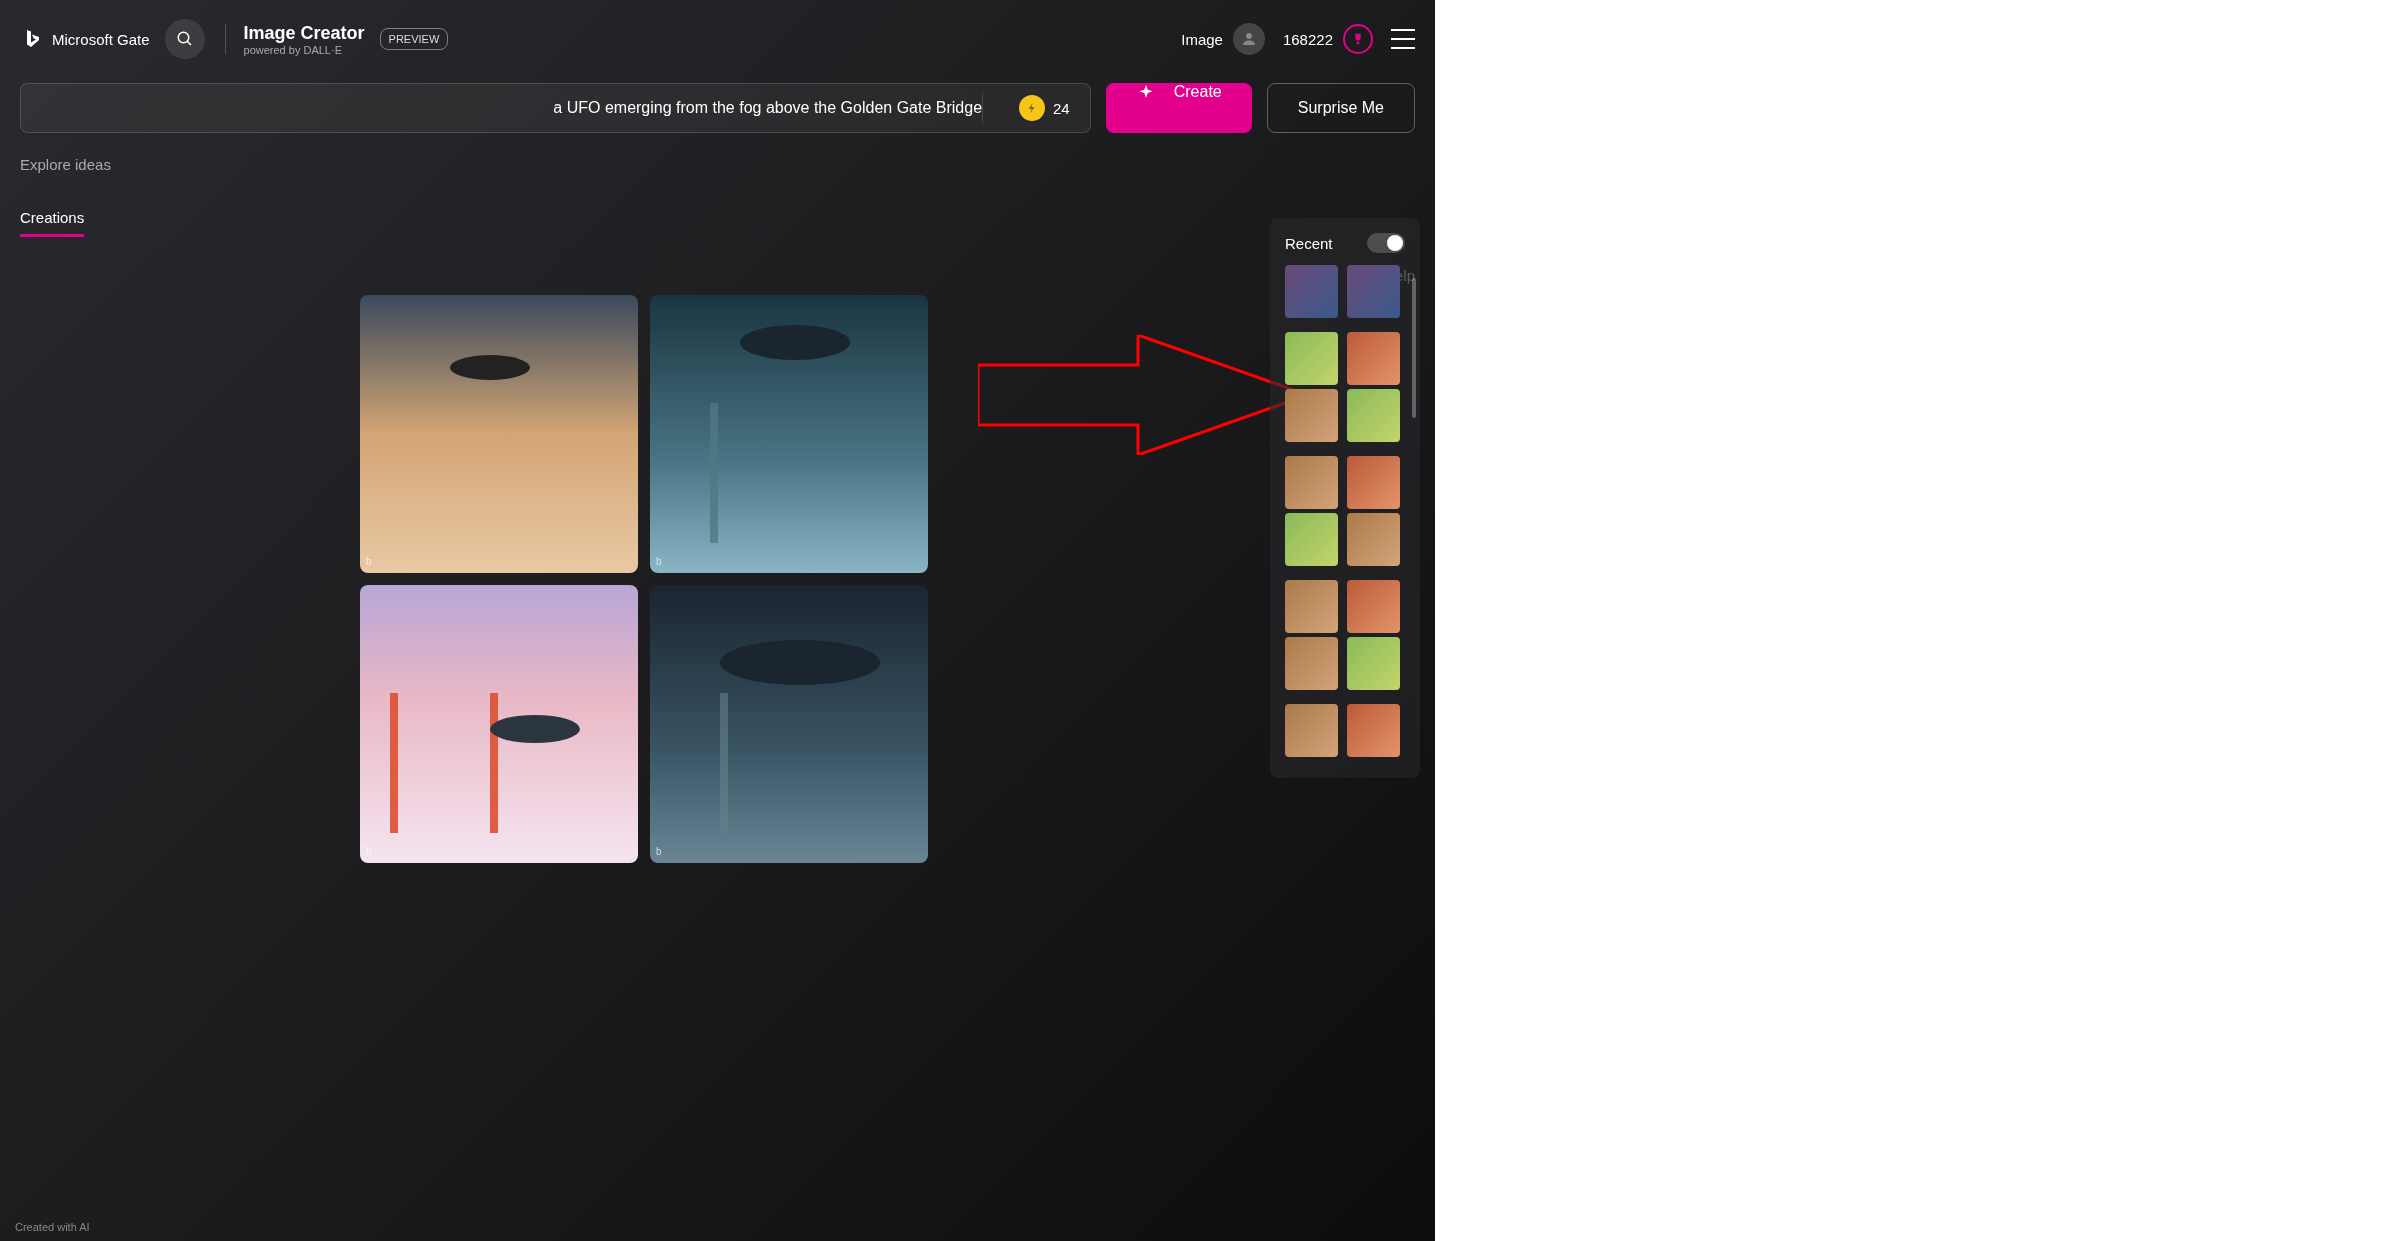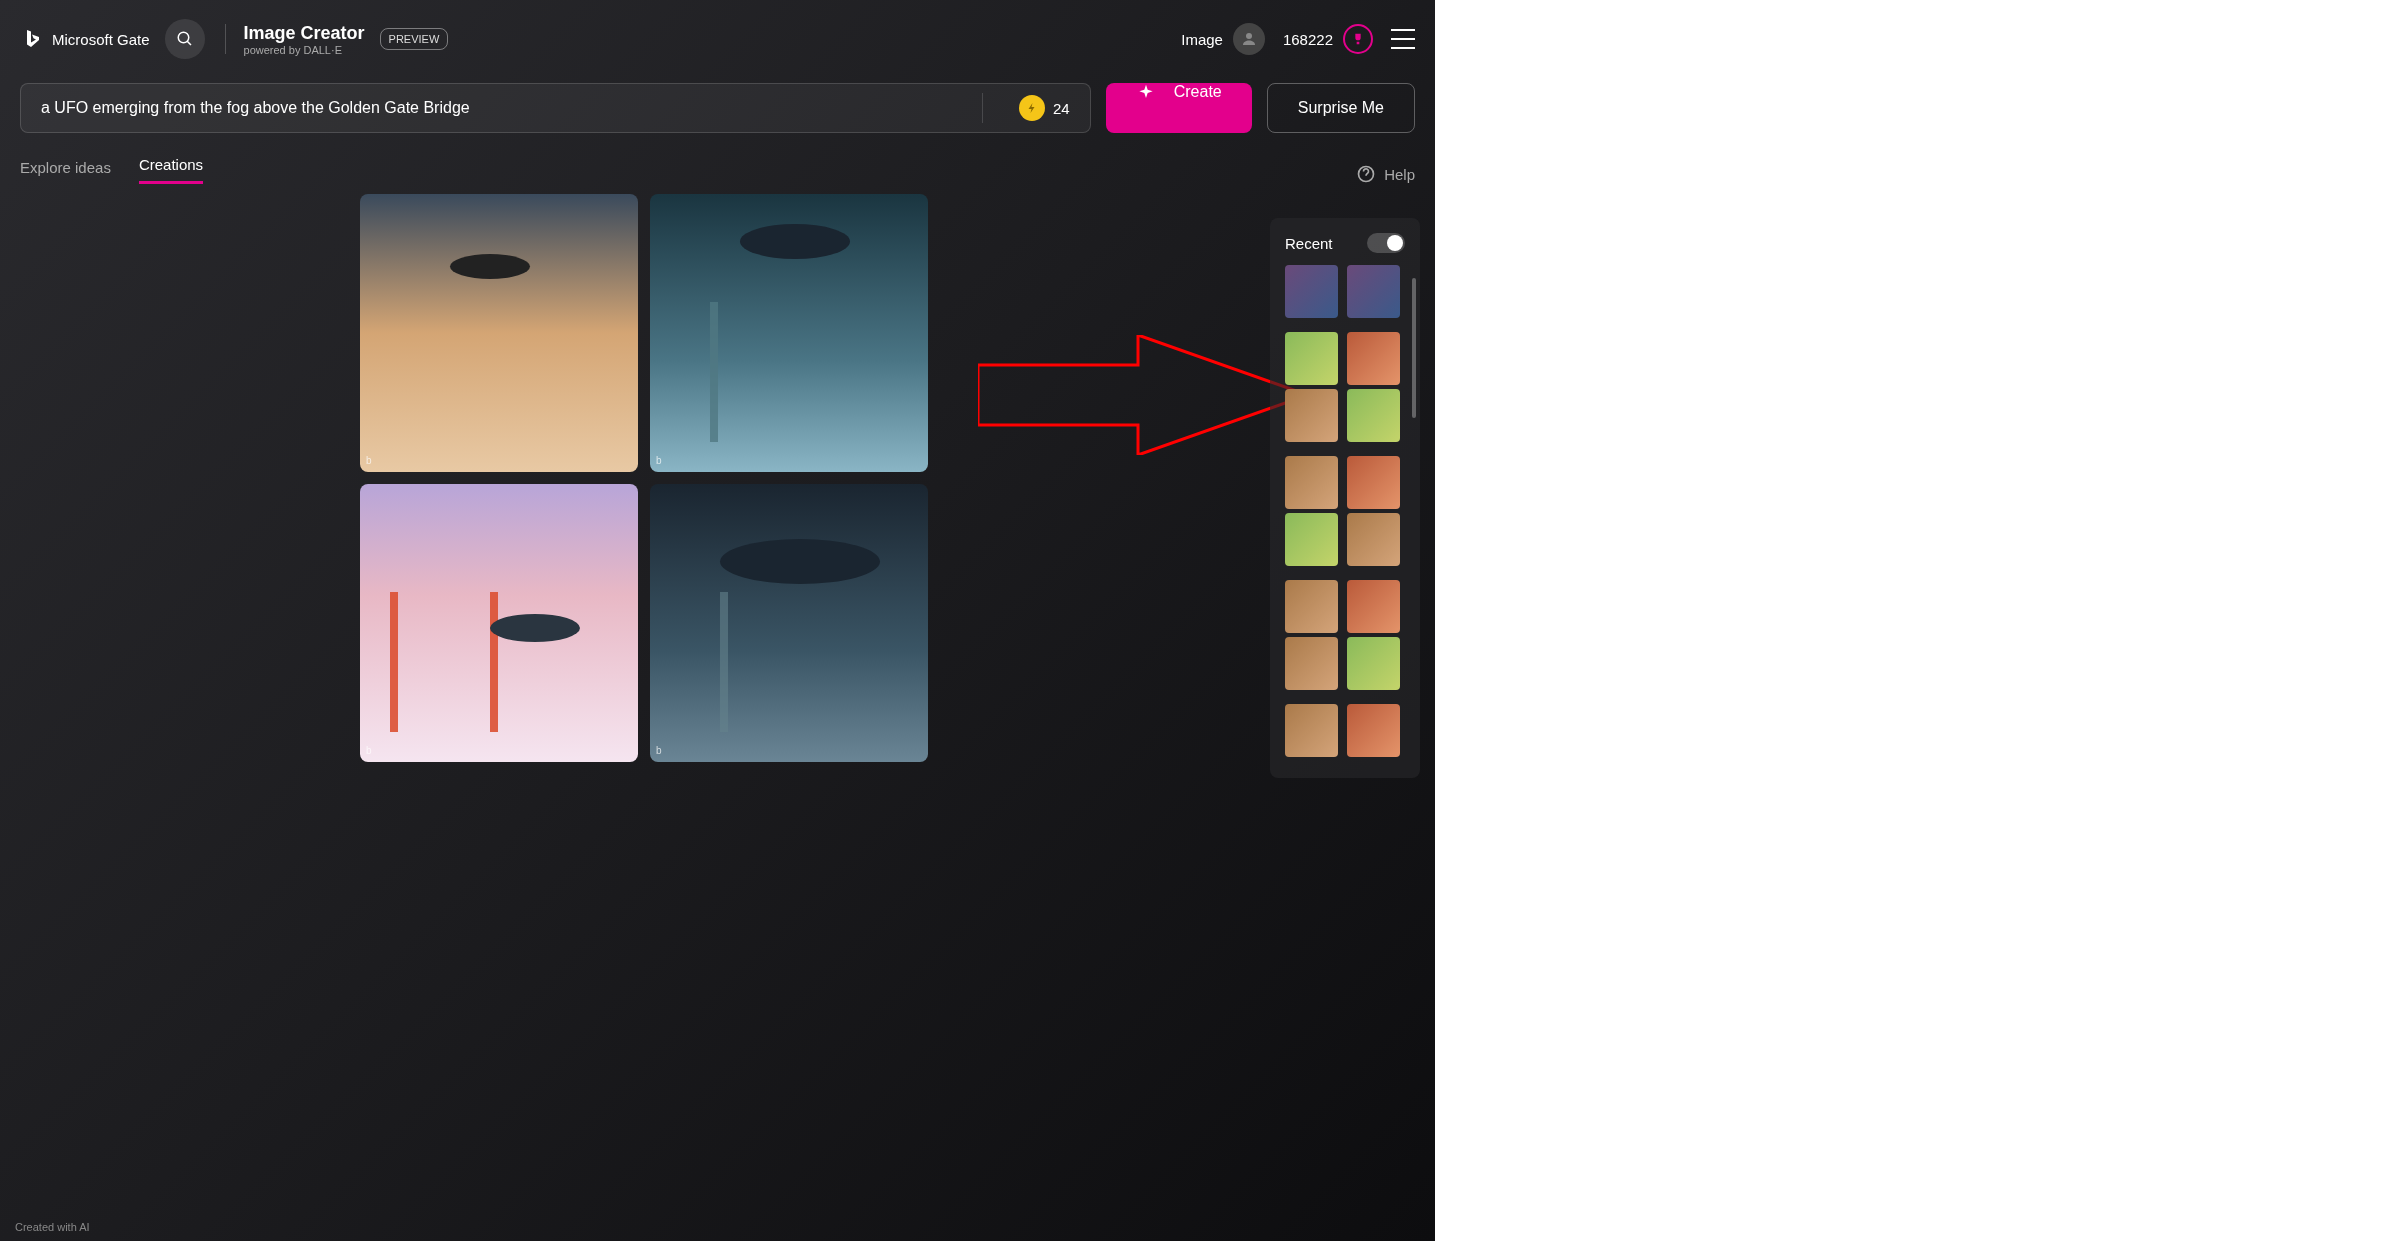--- a/index.html
+++ b/index.html
@@ -173,20 +173,21 @@
       padding: 0 20px;
     }
     
     .prompt-input {
       flex: 1;
       background: transparent;
       border: none;
       color: #fff;
       font-size: 16px;
       outline: none;
+      text-align: right;
     }
     
     .boost-section {
       display: flex;
       align-items: center;
       gap: 8px;
       padding-left: 36px;
       border-left: 1px solid rgba(255,255,255,0.15);
       height: 30px;
     }
@@ -228,23 +229,24 @@
       border-radius: 8px;
       padding: 0 30px;
       height: 50px;
       color: #fff;
       font-size: 16px;
       cursor: pointer;
     }
     
     .tabs-bar {
       display: flex;
-      align-items: flex-end;
+      align-items: flex-start;
       padding: 18px 20px 10px;
       gap: 28px;
+      flex-direction: column;
     }
     
     .tab {
       font-size: 15px;
       color: #aaa;
       cursor: pointer;
       padding-bottom: 8px;
     }
     
     .tab.active {

